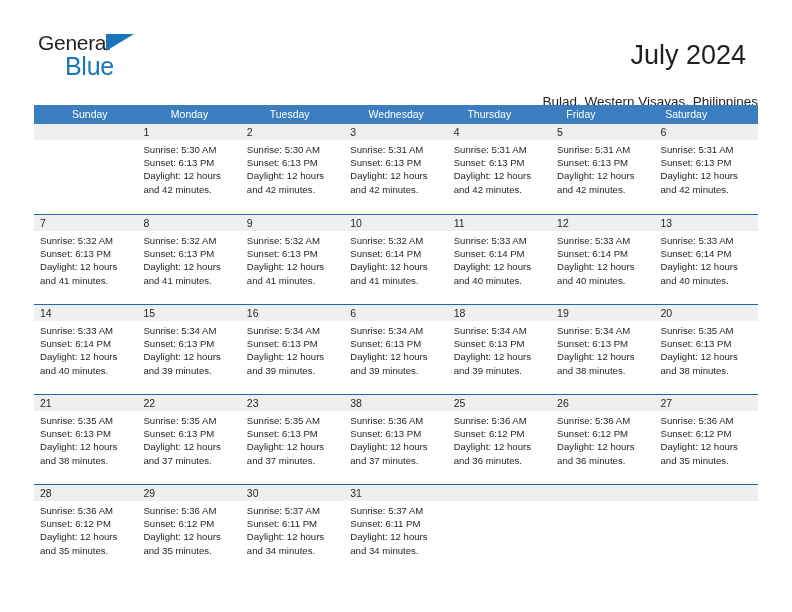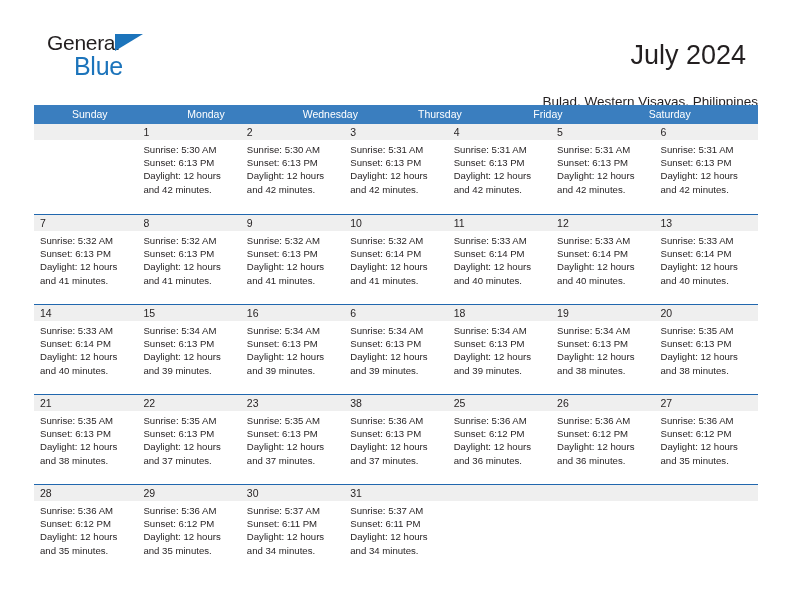--- a/index.html
+++ b/index.html
@@ -24,21 +24,21 @@
   
   .header {
     position: absolute;
     left: 34px;
     top: 28px;
     right: 34px;
     height: 70px;
   }
   .brand {
     position: absolute;
-    left: 13px;
+    left: 4px;
     top: 4px;
     width: 130px;
     height: 52px;
     text-align: right;
   }
   .brand-general {
     position: absolute;
     left: 0;
     top: 0;
     font-size: 21px;
@@ -156,20 +156,21 @@
       <h1 class="cal-title">July 2024</h1>
       <div class="cal-subtitle">Bulad, Western Visayas, Philippines</div>
     </div>
 
   </div>
 
   <div class="calendar">
     <div class="weekdays">
         <div class="weekday">Sunday</div>
         <div class="weekday">Monday</div>
+        <div class="weekday">Tuesday</div>
         <div class="weekday">Wednesday</div>
         <div class="weekday">Thursday</div>
         <div class="weekday">Friday</div>
         <div class="weekday">Saturday</div>
       </div>
     <div id="weeks-container">
         <div class="week">
           <div class="day empty">
             <div class="day-num"></div>
             <div class="day-body"></div>

